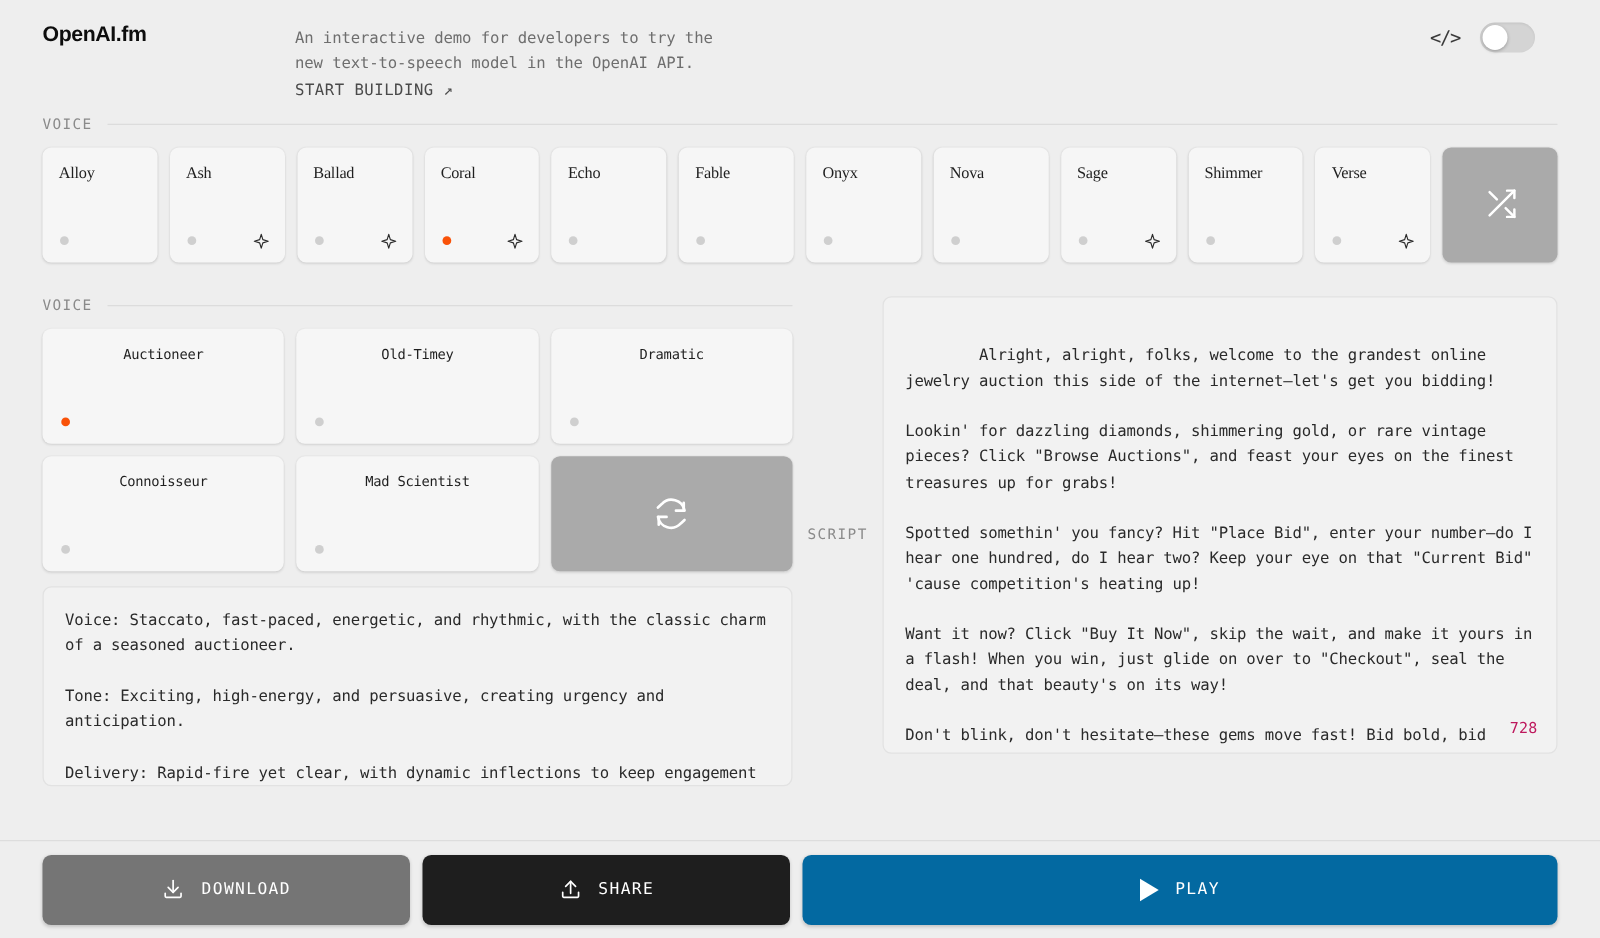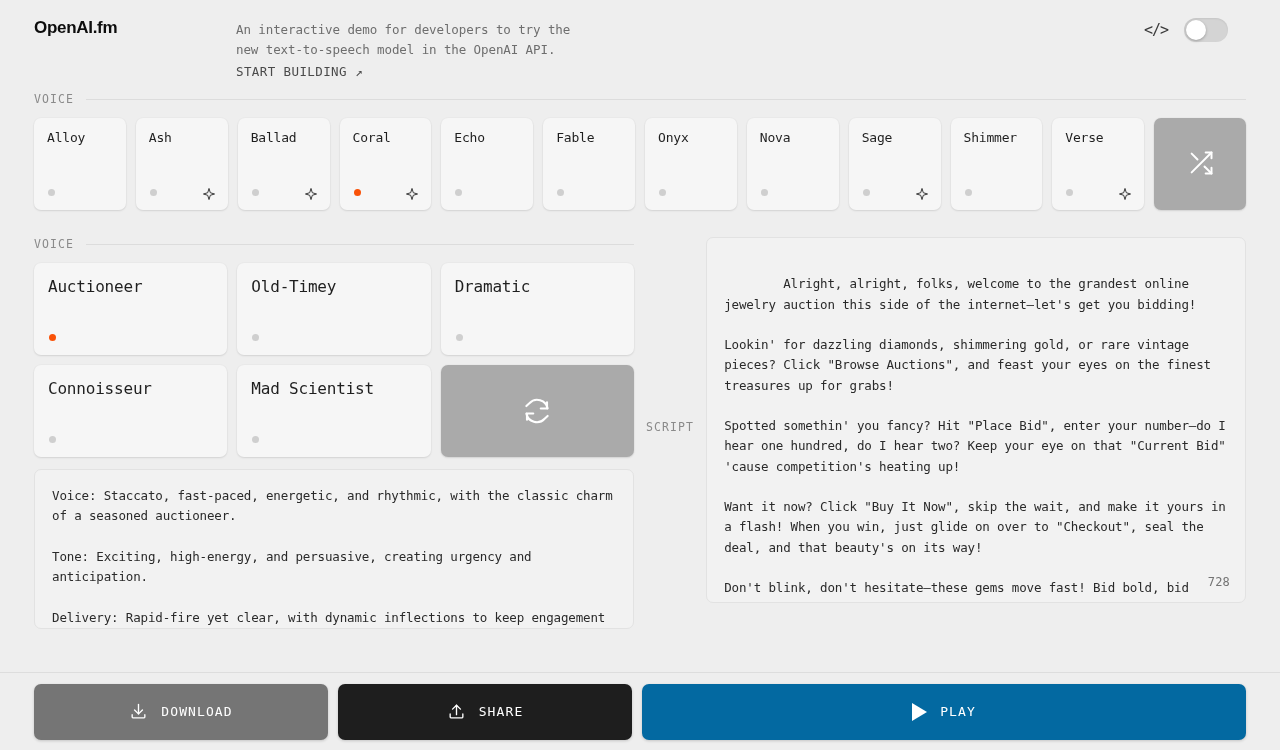--- a/index.html
+++ b/index.html
@@ -124,20 +124,21 @@
   }
 
   .card {
     background: #f6f6f6;
     border-radius: 7px;
     height: 92px;
     position: relative;
     padding: 12px 12px 10px 13px;
     cursor: pointer;
     box-shadow: 0 1px 2px rgba(0,0,0,0.10), 0 0 0 1px rgba(0,0,0,0.015);
+    font-family: Liberation Serif, serif;
   }
 
   .card .name {
     font-size: 13px;
     color: #1f1f1f;
     letter-spacing: -0.2px;
   }
 
   .card .dot {
     position: absolute;
@@ -184,23 +185,24 @@
   .vibe-card {
     background: #f6f6f6;
     border-radius: 7px;
     height: 92px;
     position: relative;
     padding: 14px 14px 10px 14px;
     cursor: pointer;
     box-shadow: 0 1px 2px rgba(0,0,0,0.10), 0 0 0 1px rgba(0,0,0,0.015);
   }
   .vibe-card .name {
-    font-size: 16px;
+    font-size: 11px;
     color: #1f1f1f;
     letter-spacing: -0.2px;
+    text-align: center;
   }
   .vibe-card .dot {
     position: absolute;
     left: 15px;
     bottom: 14px;
     width: 7px;
     height: 7px;
     border-radius: 50%;
     background: #cfcfcf;
   }
@@ -242,21 +244,21 @@
     position: relative;
     height: 366px;
     padding-bottom: 28px;
   }
 
   .char-count {
     position: absolute;
     right: 15px;
     bottom: 10px;
     font-size: 12px;
-    color: #737373;
+    color: #be185d;
     letter-spacing: 0.2px;
   }
 
   
   .footer {
     position: absolute;
     left: 0;
     right: 0;
     bottom: 0;
     height: 78px;

